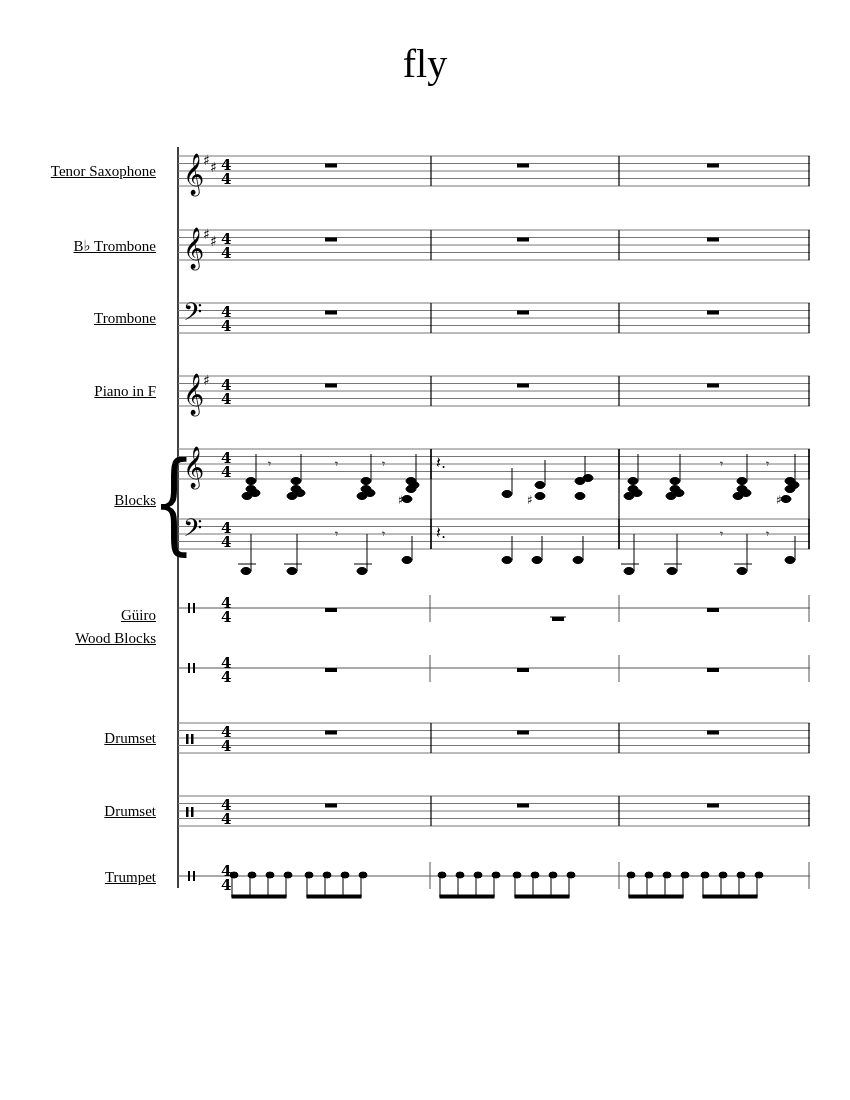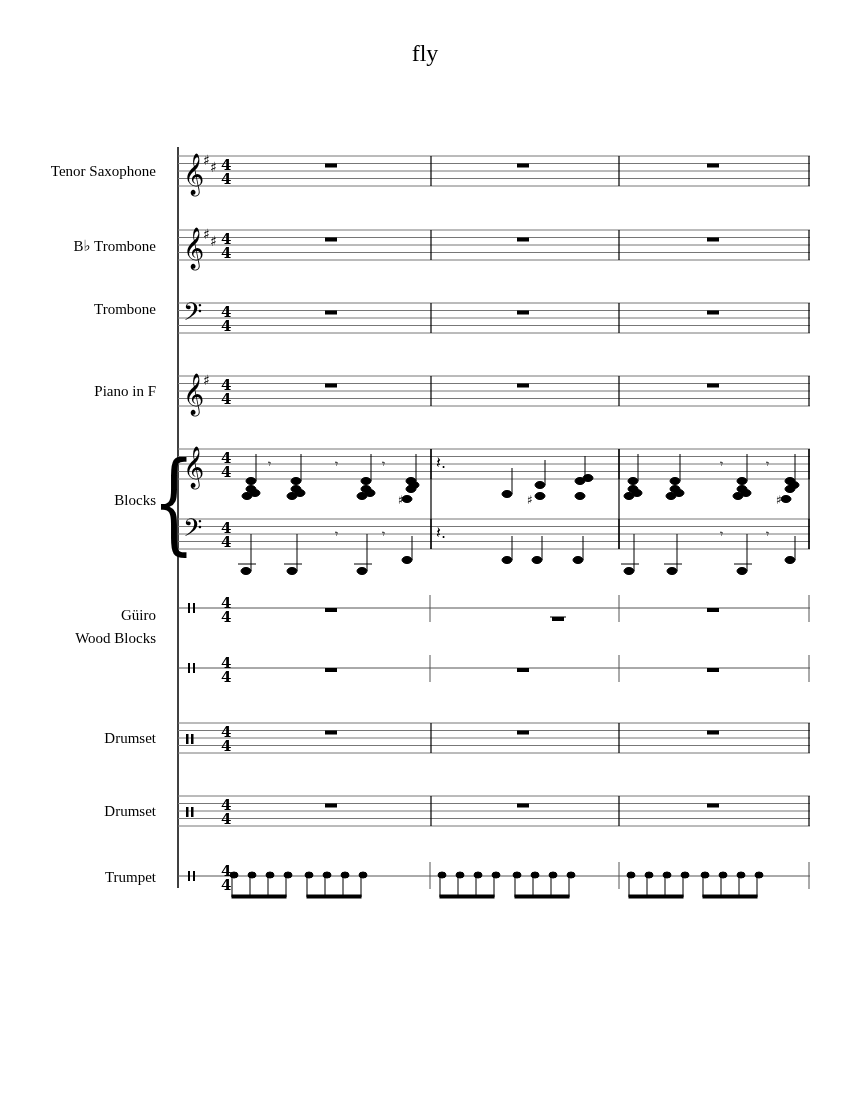--- a/index.html
+++ b/index.html
@@ -1,30 +1,30 @@
 <!DOCTYPE html>
 <html><head>
 <meta charset="utf-8">
 <style>
   html, body { margin:0; padding:0; background:#fff; }
   body { width:850px; height:1100px; position:relative; overflow:hidden;
          font-family:"Liberation Serif", "DejaVu Serif", serif; color:#000; }
   .title { position:absolute; left:0; width:850px; top:40px; text-align:center;
-           font-size:24px; }
-  .label { position:absolute; right:694px; font-size:15px; white-space:nowrap; text-align:left; }
+           font-size:40px; }
+  .label { position:absolute; right:694px; font-size:15px; white-space:nowrap; text-align:left;text-decoration:underline; }
   svg.score { position:absolute; left:0; top:0; }
 </style>
 </head>
 <body>
 
 <div class="title">fly</div>
 
 <div class="label" style="top:163px">Tenor Saxophone</div>
 <div class="label" style="top:237px">B♭ Trombone</div>
-<div class="label" style="top:301px">Trombone</div>
+<div class="label" style="top:310px">Trombone</div>
 <div class="label" style="top:383px">Piano in F</div>
 <div class="label" style="top:492px">Blocks</div>
 <div class="label" style="top:607px">Güiro</div>
 <div class="label" style="top:630px">Wood Blocks</div>
 <div class="label" style="top:730px">Drumset</div>
 <div class="label" style="top:803px">Drumset</div>
 <div class="label" style="top:869px">Trumpet</div>
 
 <svg class="score" width="850" height="1100" viewBox="0 0 850 1100">
   <defs>

